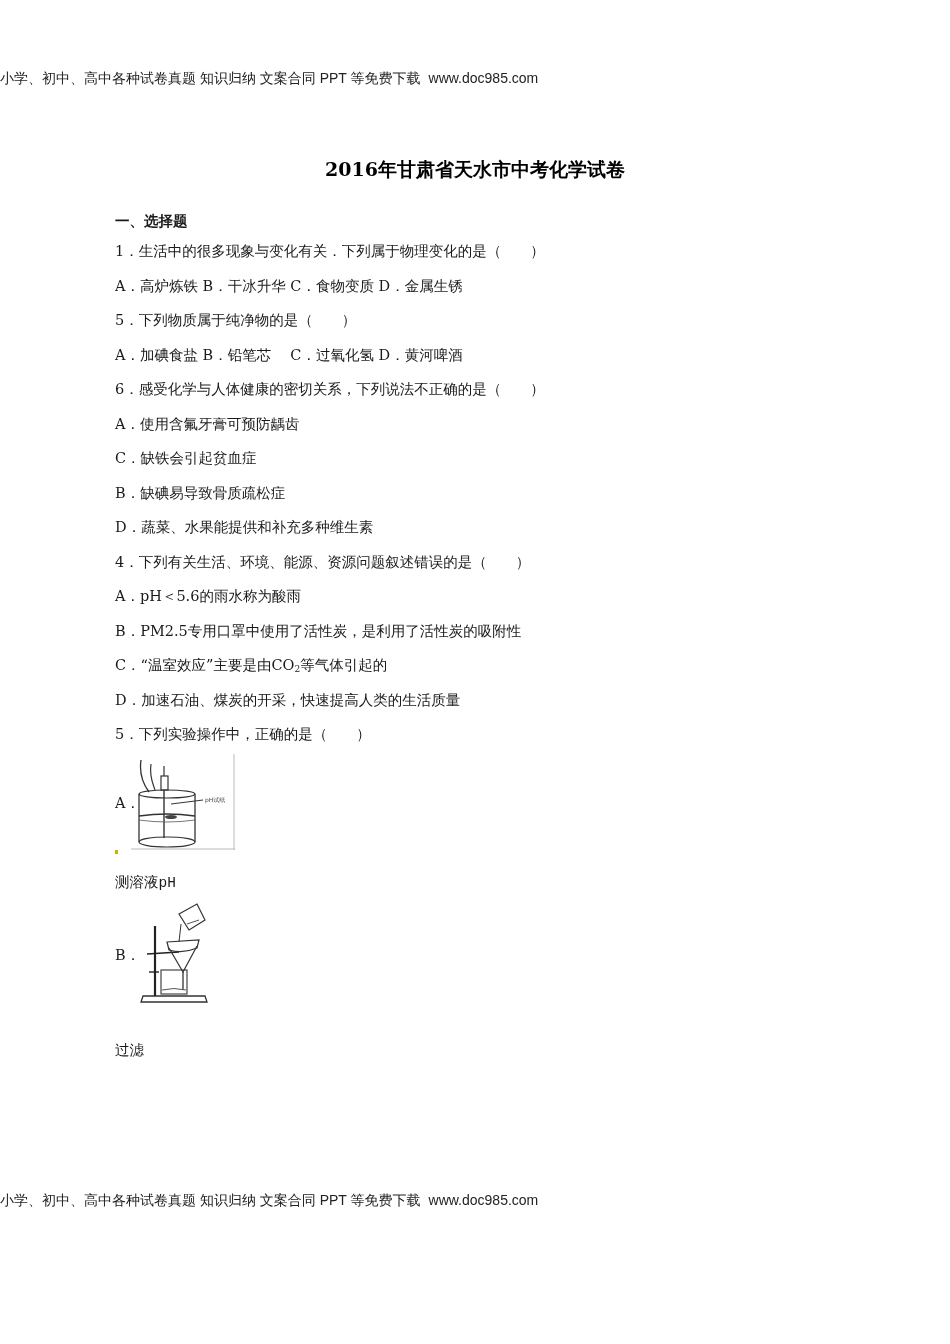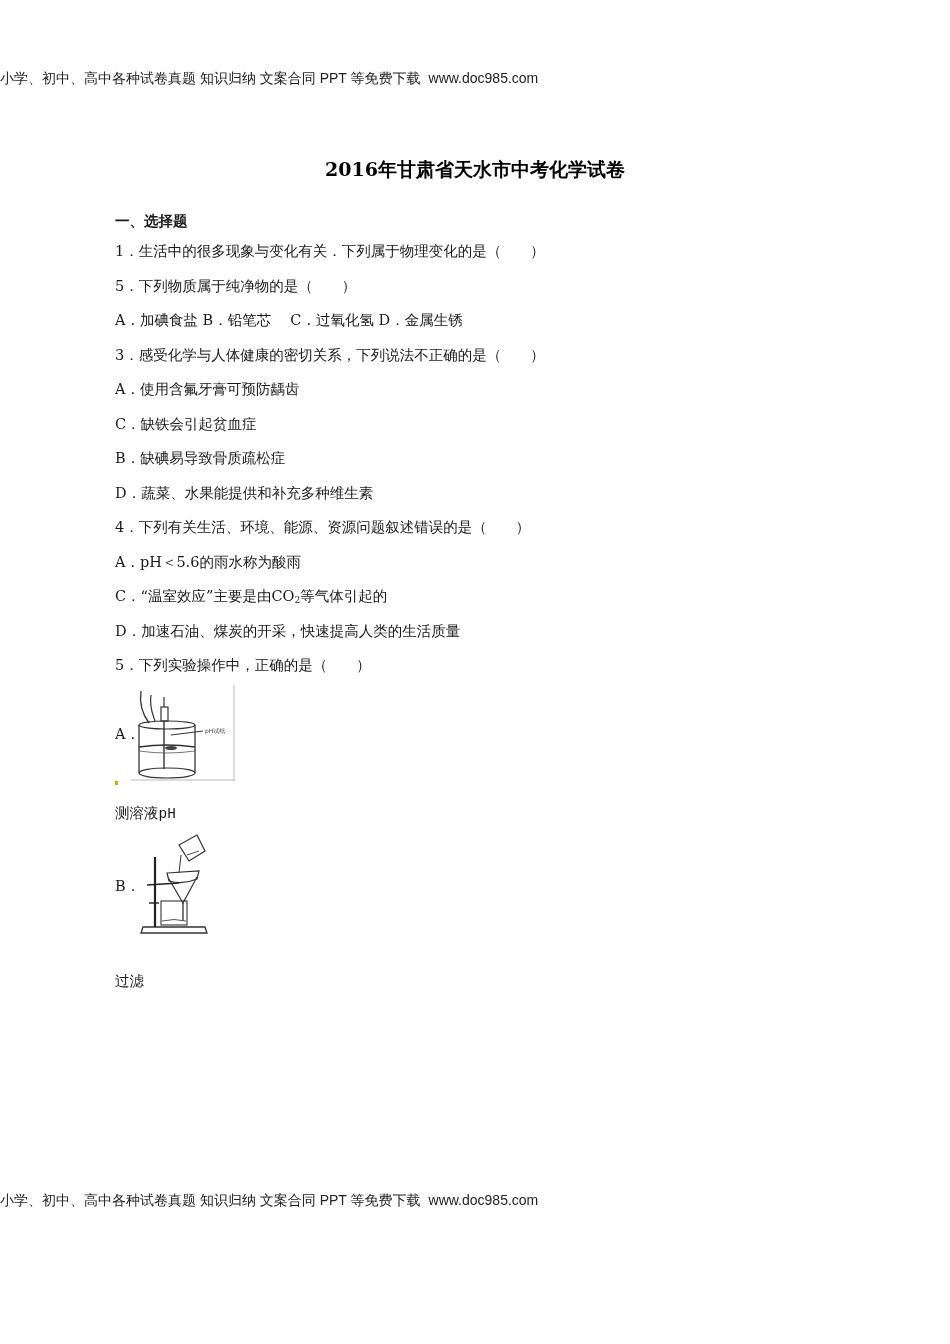--- a/index.html
+++ b/index.html
@@ -41,32 +41,34 @@
 <div class="header">
   <span>小学、初中、高中各种试卷真题 知识归纳 文案合同 PPT 等免费下载</span><span class="url">www.doc985.com</span>
 </div>
 
 <div class="title">2016年甘肃省天水市中考化学试卷</div>
 
 <div class="content">
   <div class="section">一、选择题</div>
 
   <div class="line">1．生活中的很多现象与变化有关．下列属于物理变化的是（　　）</div>
+  <div class="line">A．高炉炼铁 B．干冰升华 C．食物变质 D．金属生锈</div>
 
   <div class="line">5．下列物质属于纯净物的是（　　）</div>
-  <div class="line">A．加碘食盐 B．铅笔芯　 C．过氧化氢 D．金属生锈</div>
+  <div class="line">A．加碘食盐 B．铅笔芯　 C．过氧化氢 D．黄河啤酒</div>
 
-  <div class="line">3．感受化学与人体健康的密切关系，下列说法不正确的是（　　）</div>
+  <div class="line">6．感受化学与人体健康的密切关系，下列说法不正确的是（　　）</div>
   <div class="line">A．使用含氟牙膏可预防龋齿</div>
   <div class="line">C．缺铁会引起贫血症</div>
   <div class="line">B．缺碘易导致骨质疏松症</div>
   <div class="line">D．蔬菜、水果能提供和补充多种维生素</div>
 
   <div class="line">4．下列有关生活、环境、能源、资源问题叙述错误的是（　　）</div>
   <div class="line">A．pH＜5.6的雨水称为酸雨</div>
+  <div class="line">B．PM2.5专用口罩中使用了活性炭，是利用了活性炭的吸附性</div>
   <div class="line"><span>C．“温室效应”主要是由CO</span><sub>2</sub><span>等气体引起的</span></div>
   <div class="line">D．加速石油、煤炭的开采，快速提高人类的生活质量</div>
 
   <div class="line">5．下列实验操作中，正确的是（　　）</div>
 
   <div class="figure-row" style="height:96px; margin-top:2px;">
     <span class="label" style="top:40px;">A．</span>
     <svg class="fig fig-a" viewBox="0 0 104 96">
       <line x1="103" y1="0" x2="103" y2="96" stroke="#bbb" stroke-width="1"></line>
       <line x1="0" y1="95" x2="104" y2="95" stroke="#bbb" stroke-width="1"></line>

